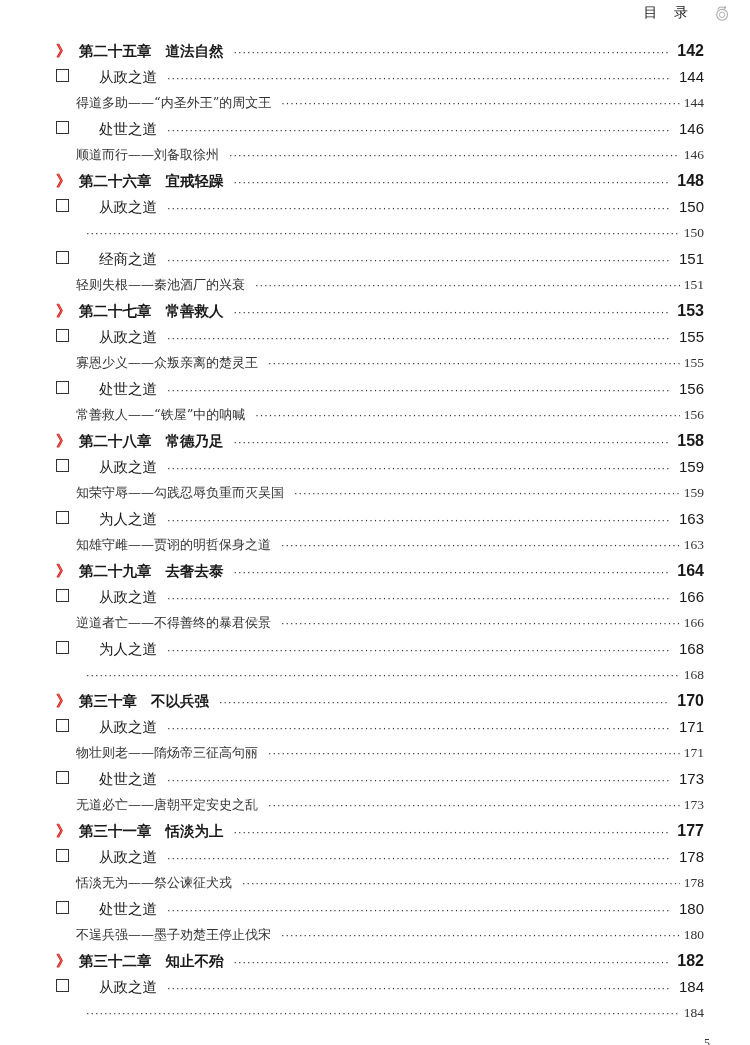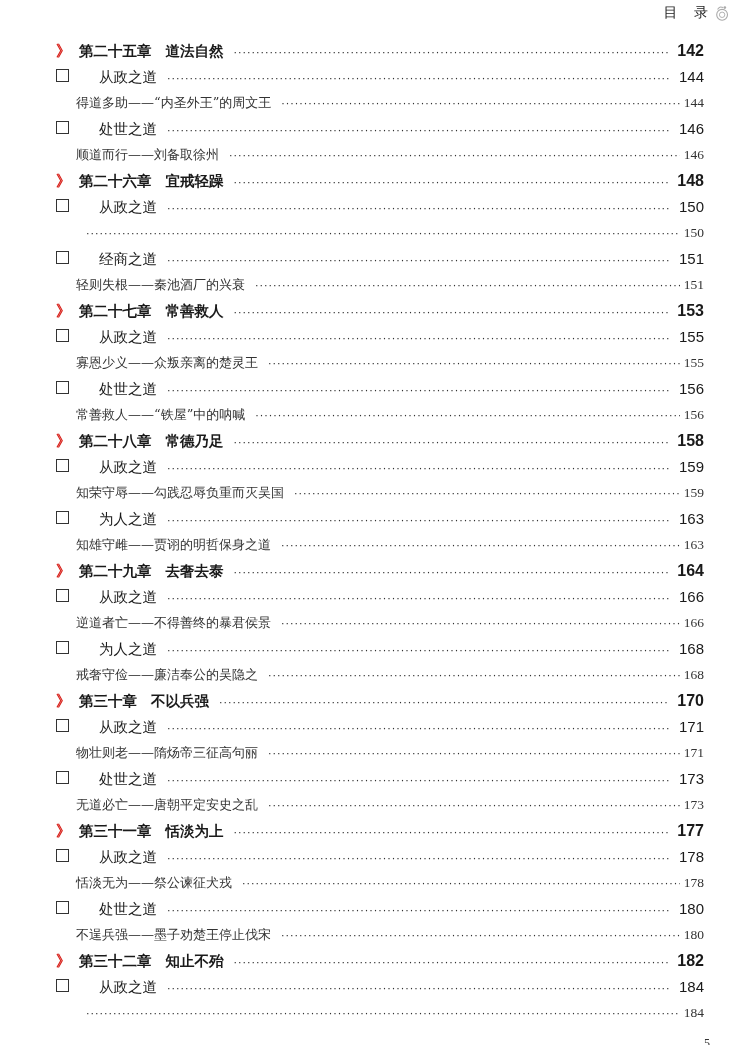--- a/index.html
+++ b/index.html
@@ -1,17 +1,17 @@
 <!DOCTYPE html>
 <html><head>
 <meta charset="utf-8">
 <style>
   html, body { margin:0; padding:0; background:#ffffff; }
   body { width:750px; height:1045px; position:relative; overflow:hidden; font-family:"DejaVu Sans", sans-serif; color:#1a1a1a; }
-  .header { position:absolute; top:4px; right:18px; display:flex; align-items:center; gap:0; }
+  .header { position:absolute; top:4px; right:18px; display:flex; align-items:center; gap:20px; }
   .header-title { font-family:"DejaVu Serif", serif; font-size:14px; letter-spacing:6px; color:#222; }
   .header-icon { width:18px; height:18px; }
   .toc { position:absolute; left:56px; top:38px; width:648px; }
   .row { display:flex; align-items:baseline; height:26px; line-height:26px; }
   .row .label { white-space:nowrap; }
   .row .leader { flex:1; overflow:hidden; white-space:nowrap; margin:0 8px 0 10px; color:#333; letter-spacing:1px; font-size:11px; }
   .row .page { white-space:nowrap; text-align:left; }
   .chapter .marker { color:#d8221c; font-weight:bold; font-size:15px; margin-right:8px; }
   .chapter .label { font-weight:bold; font-size:14.5px;text-align:right; }
   .chapter .gap { display:inline-block; width:14px; }
@@ -172,21 +172,20 @@
     <span class="leader">·····································································································································</span>
     <span class="page">166</span>
   </div>
   <div class="row section">
     <span class="box"></span>
     <span class="label">为人之道</span>
     <span class="leader">·····································································································································</span>
     <span class="page">168</span>
   </div>
   <div class="row sub">
-    <span class="label">戒奢守俭——廉洁奉公的吴隐之</span>
     <span class="leader">·····································································································································</span>
     <span class="page">168</span>
   </div>
 
   <div class="row chapter">
     <span class="marker">》</span>
     <span class="label"><span>第三十章</span><span class="gap"></span><span>不以兵强</span></span>
     <span class="leader">·····································································································································</span>
     <span class="page">170</span>
   </div>

